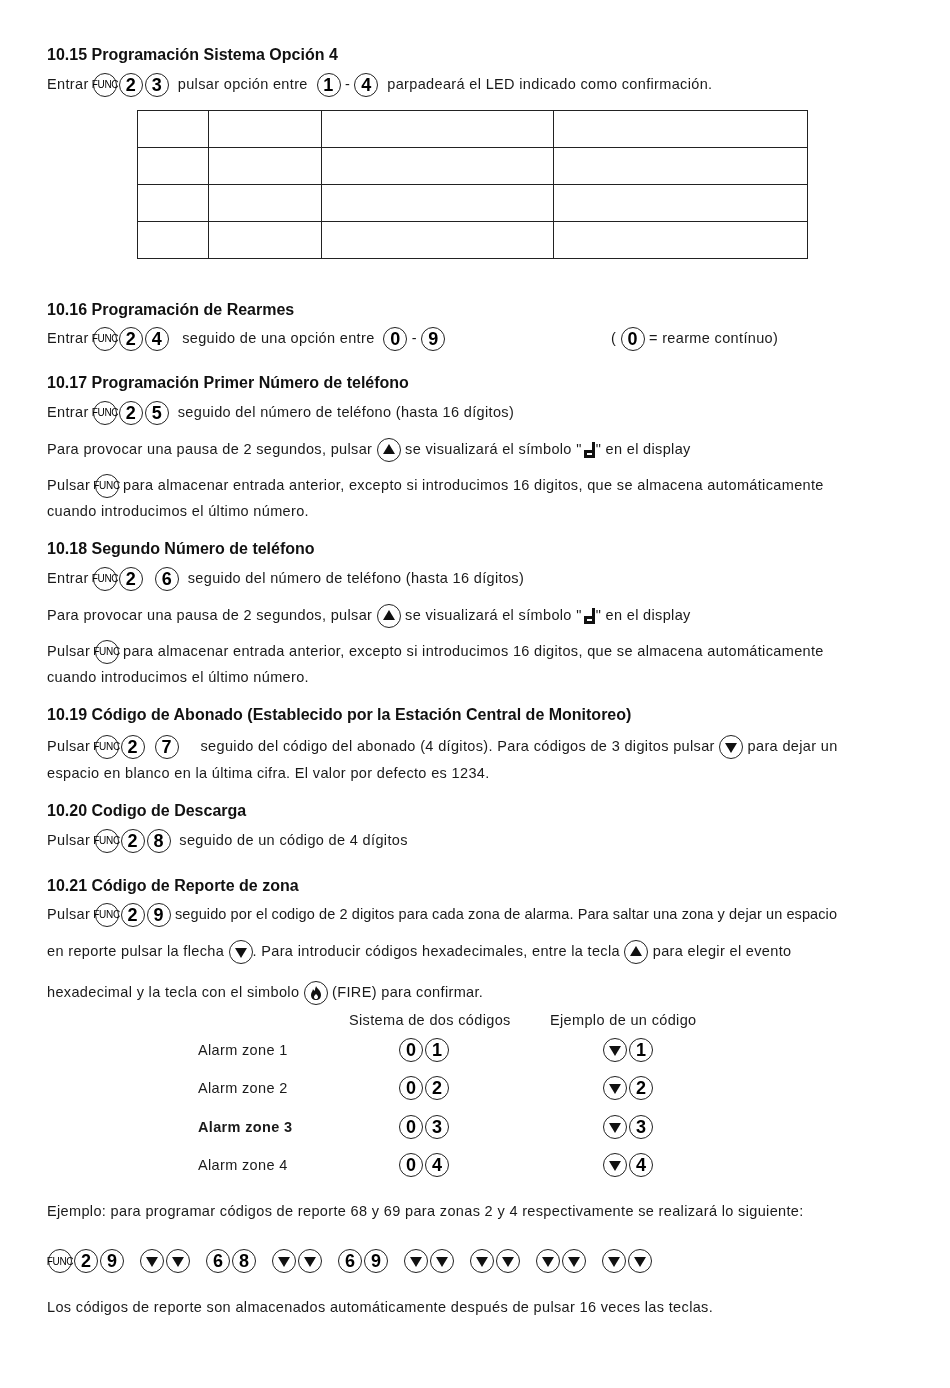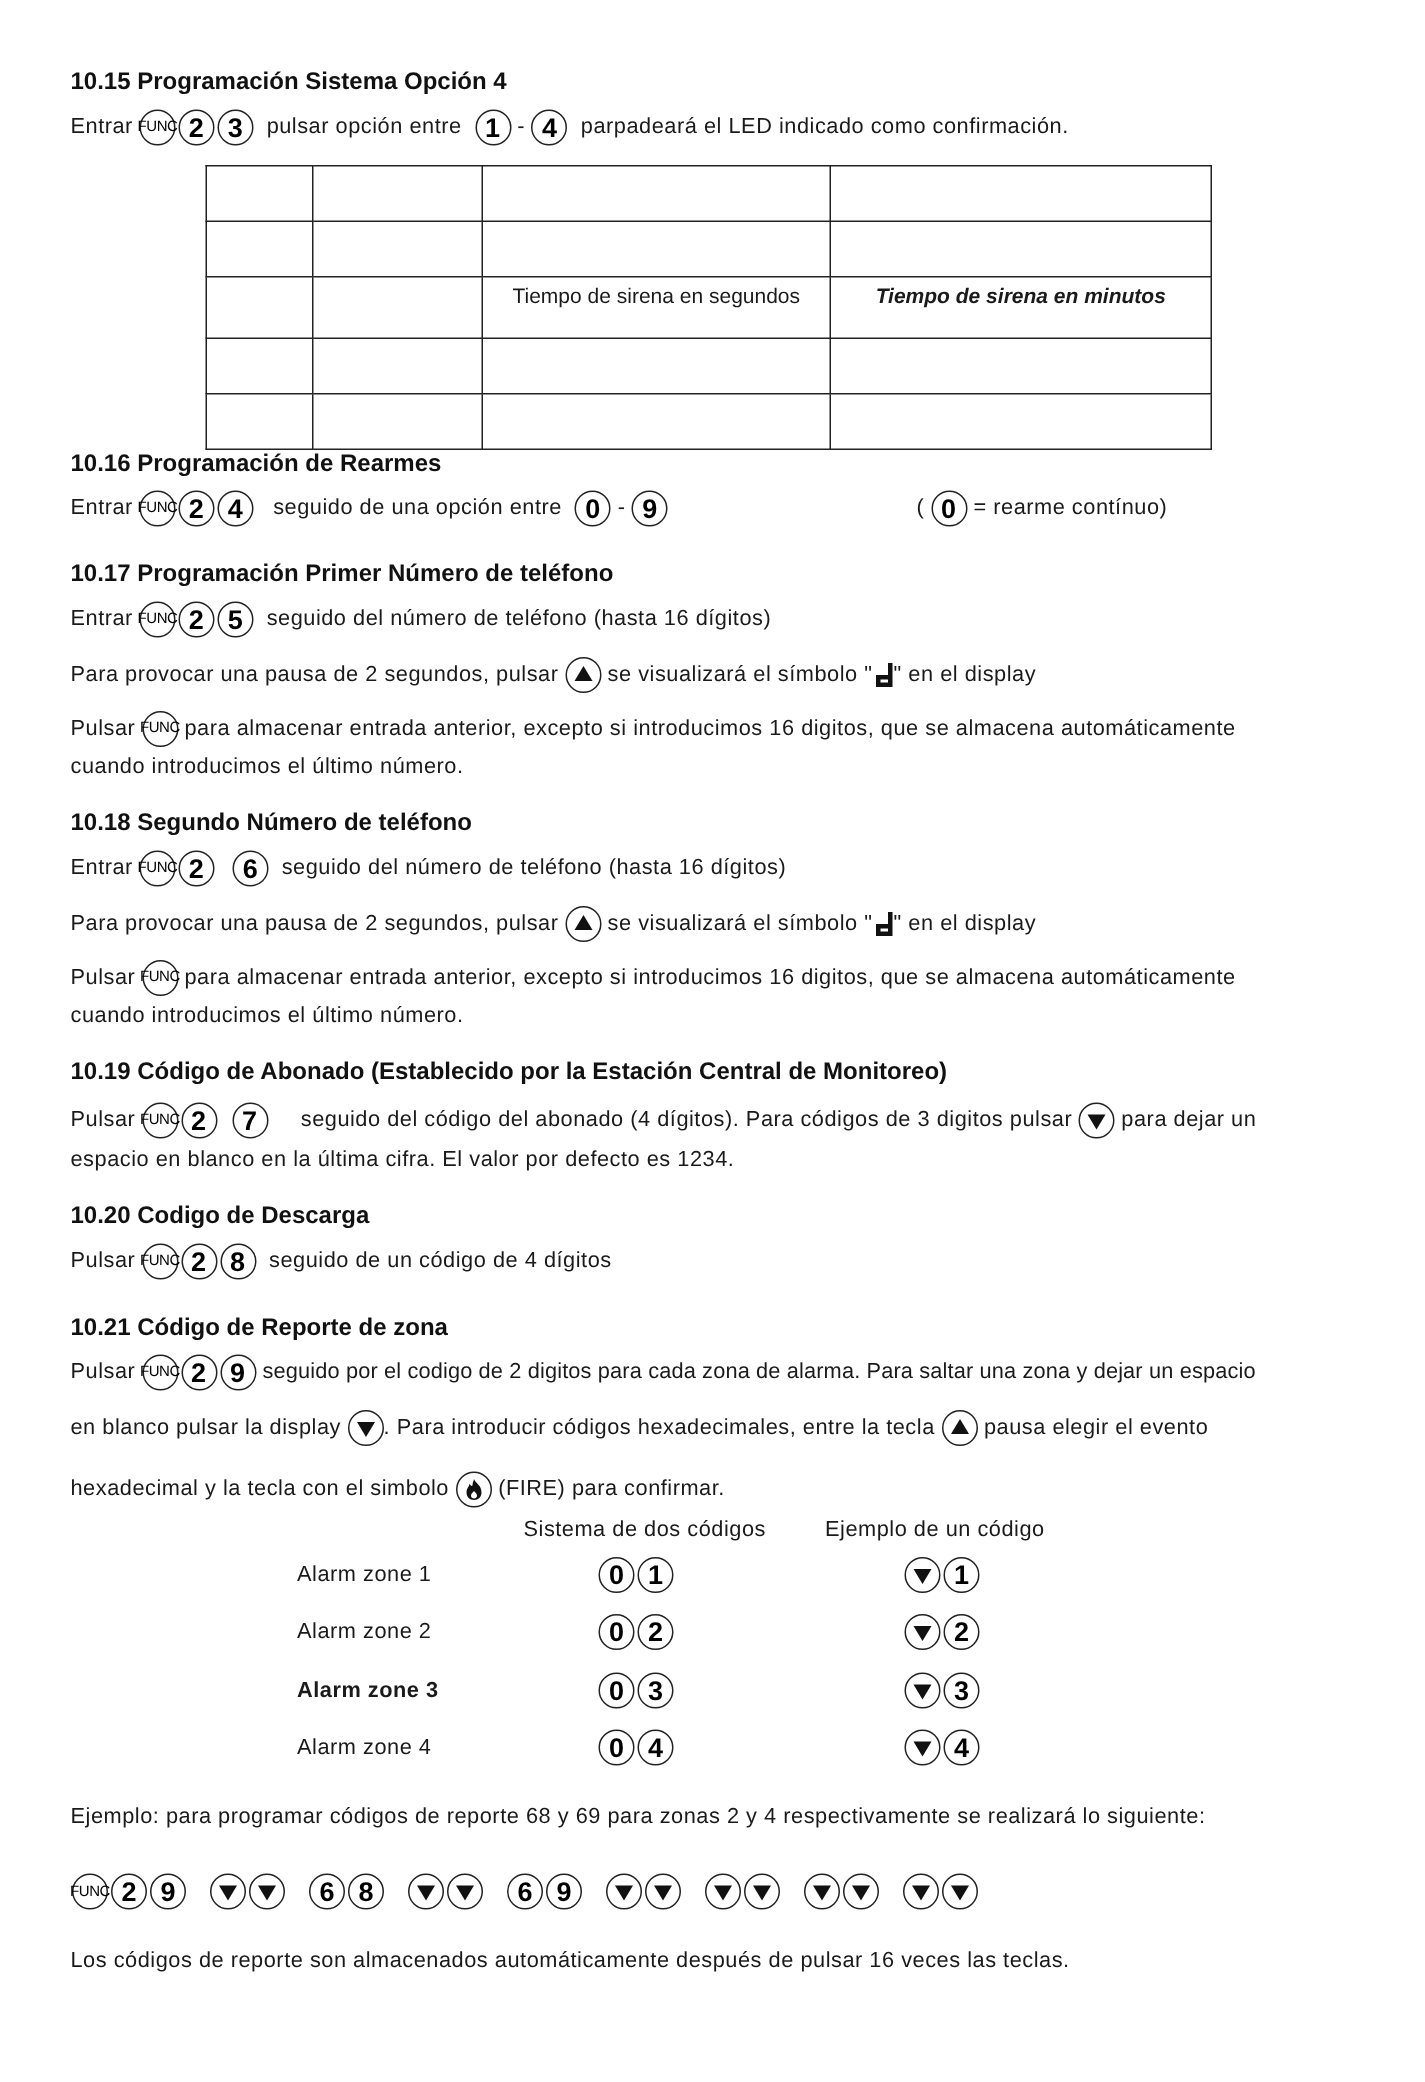--- a/index.html
+++ b/index.html
@@ -49,26 +49,20 @@
   </tr>
   <tr>
     <td></td>
     <td></td>
     <td></td>
     <td></td>
   </tr>
   <tr>
     <td></td>
     <td></td>
-    <td style="vertical-align:top;padding-top:4px">Tiempo de sirena en segundos</td>
-    <td class="italic-b" style="vertical-align:top;padding-top:4px">Tiempo de sirena en minutos</td>
-  </tr>
-  <tr>
-    <td></td>
-    <td></td>
     <td></td>
     <td></td>
   </tr>
   <tr>
     <td></td>
     <td></td>
     <td></td>
     <td></td>
   </tr>
 </tbody>
@@ -176,28 +170,28 @@
 <div class="abs t" style="left:47px;top:903px;">
   <span>Pulsar</span>
   <span class="keys">
     <span class="key func">FUNC</span>
     <span class="key">2</span>
     <span class="key">9</span>
   </span>
   <span style="letter-spacing:0.1px">seguido por el codigo de 2 digitos para cada zona de alarma. Para saltar una zona y dejar  un espacio</span>
 </div>
 <div class="abs t" style="left:47px;top:940px;">
-  <span>en blanco pulsar la display</span>
+  <span>en reporte pulsar la flecha</span>
   <span class="key">
       <span class="tri-d"></span>
     </span><span>. Para  introducir  códigos hexadecimales, entre la tecla</span>
   <span class="key">
       <span class="tri-u"></span>
     </span>
-  <span>pausa  elegir el evento</span>
+  <span>para  elegir el evento</span>
 </div>
 <div class="abs t" style="left:47px;top:981px;">
   <span>hexadecimal y la tecla con el simbolo</span>
   <span class="key">
     <svg width="16" height="16" viewBox="0 0 16 16">
         <path d="M8 1 C9 4 13 5 13 10 C13 13 11 15 8 15 C5 15 3 13 3 10 C3 7 5 6 5 4 C6 6 7 6 7 5 C7 3 8 2 8 1 Z M8 9 C7 10 6 11 6 12 C6 13.5 7 14 8 14 C9 14 10 13.5 10 12 C10 11 9 10 8 9 Z" fill="#111"></path>
       </svg>
   </span>
   <span>(FIRE) para confirmar.</span>
 </div>

